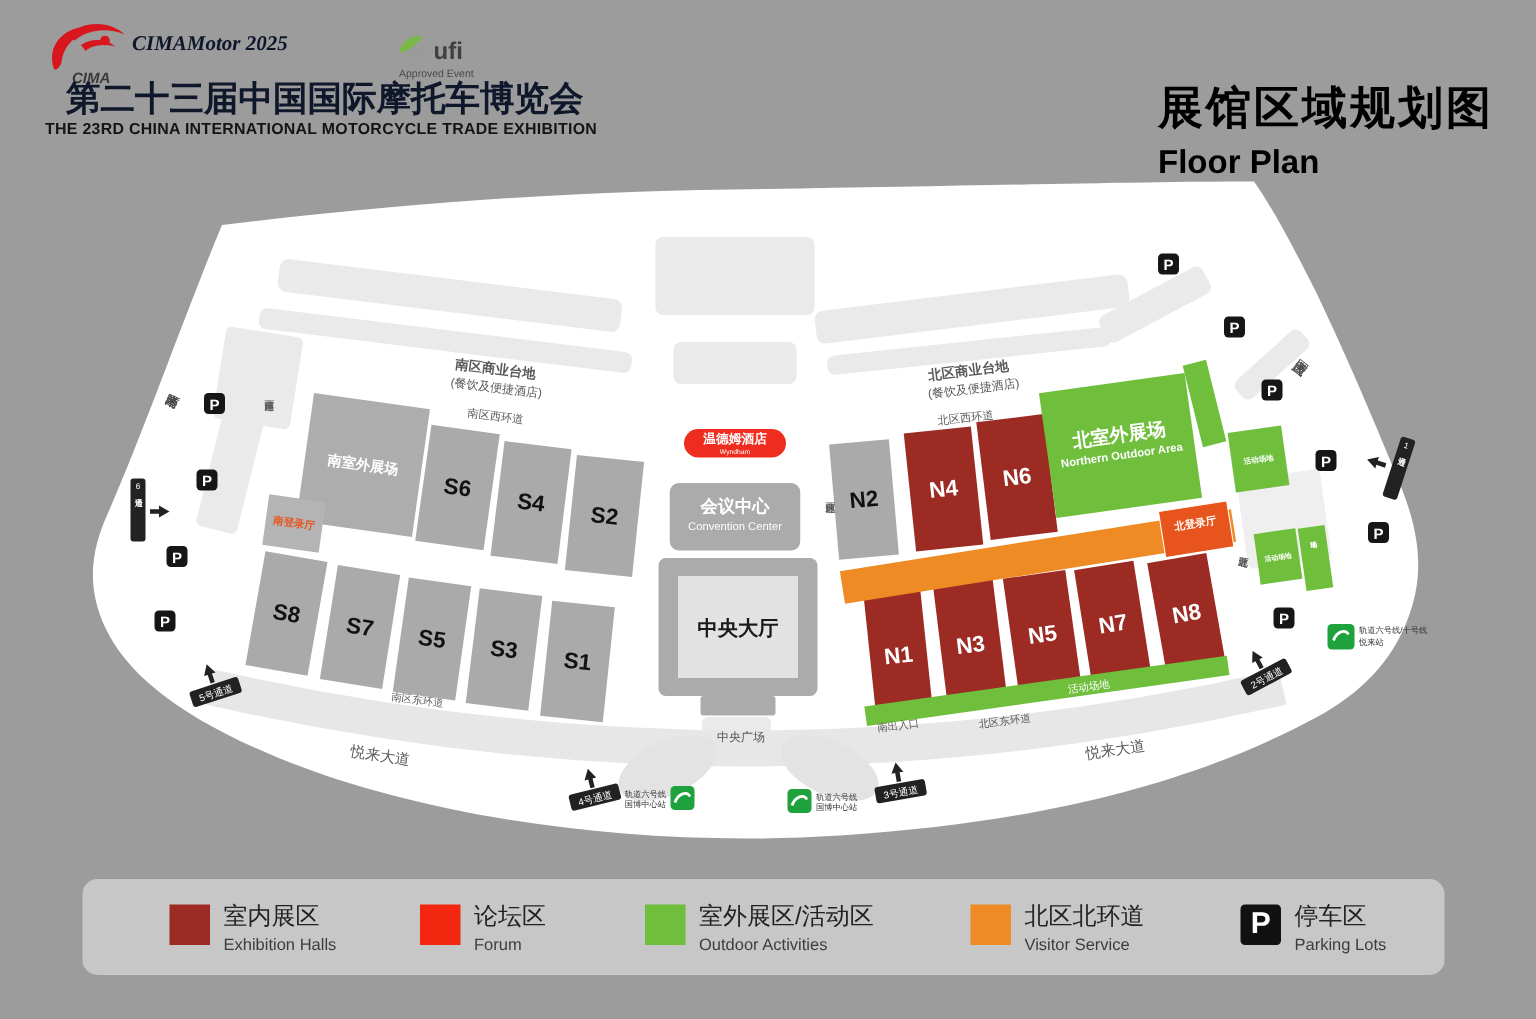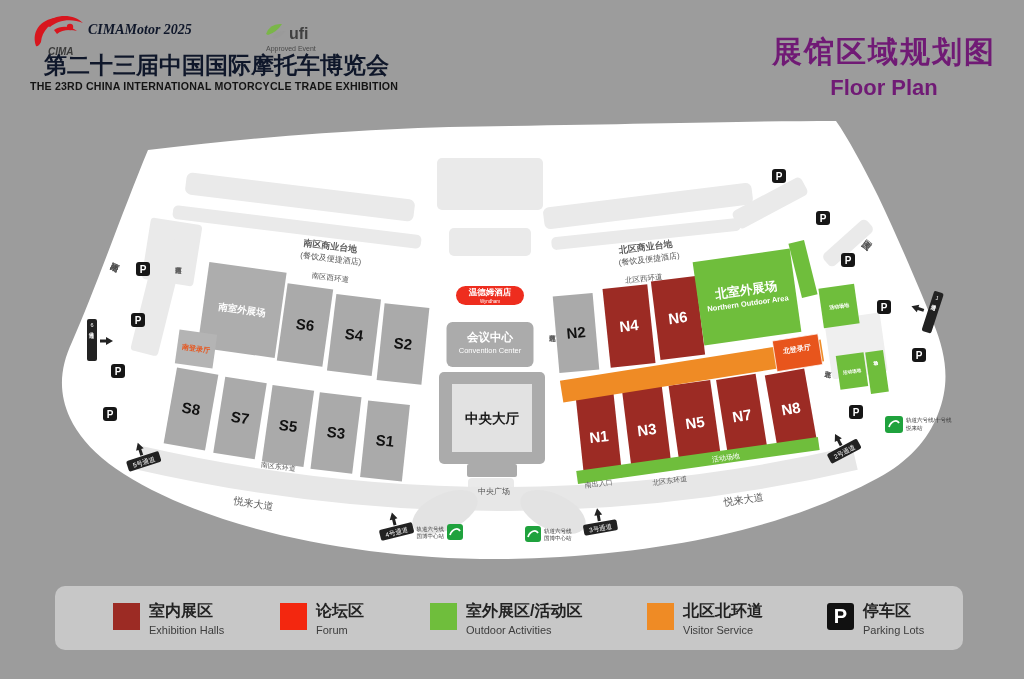--- a/index.html
+++ b/index.html
@@ -4,38 +4,38 @@
 <style>
   html,body{margin:0;padding:0;}
   body{width:1024px;height:679px;position:relative;overflow:hidden;
        background:#9C9C9C;font-family:"Liberation Sans","DejaVu Sans",sans-serif;}
   .abs{position:absolute;}
   
   #event-title{left:88px;top:22px;font-family:"Liberation Serif","DejaVu Serif",serif;
        font-weight:bold;font-style:italic;font-size:14px;color:#0f172a;}
   #title-cn{left:44px;top:50px;font-size:23px;font-weight:bold;color:#0f172a;letter-spacing:0px;}
   #title-en{left:30px;top:80px;font-size:10.6px;font-weight:bold;color:#141414;letter-spacing:0.2px;}
-  #plan-title{right:28px;top:32px;text-align:center;color:#701a75;}
+  #plan-title{right:28px;top:52px;text-align:left;color:#000000;}
   #plan-title .cn{font-size:30px;font-weight:bold;letter-spacing:2px;}
   #plan-title .en{font-size:22px;font-weight:bold;margin-top:2px;}
   #ufi-block{left:262px;top:18px;width:80px;color:#444;text-align:center;}
   
   svg text{font-family:"Liberation Sans","DejaVu Sans",sans-serif;}
   .hall-lb{font-size:15px;font-weight:bold;fill:#111;text-anchor:middle;}
   .wlb{fill:#fff;}
   .vtext{writing-mode:vertical-rl;text-orientation:upright;}
   .road{fill:#5a5a5a;text-anchor:middle;}
   .gate-t{fill:#fff;font-size:6.5px;text-anchor:middle;}
   
   #legend{left:55px;top:586px;width:908px;height:64px;background:#C7C7C7;border-radius:10px;}
   .lg-item{position:absolute;top:15px;display:flex;gap:9px;}
   .sw{width:27px;height:27px;margin-top:2px;}
   .sw.pk{display:flex;align-items:center;justify-content:center;color:#fff;
        font-weight:bold;font-size:20px;border-radius:3px;}
-  .lg-cn{font-size:16px;font-weight:bold;color:#222;}
+  .lg-cn{font-size:16px;font-weight:normal;color:#222;}
   .lg-en{font-size:11px;color:#3d3d3d;margin-top:2px;}
 </style>
 </head>
 <body>
 
 <div class="abs" style="left:28px;top:12px;width:62px;height:42px;">
   <svg width="62" height="46" viewBox="0 0 62 46">
     <path d="M8,34 C2,16 18,4 34,6 C22,11 14,19 13,30 C11,34 9,35 8,34 Z" fill="#D8161E"></path>
     <path d="M16,12 C28,1 46,2 55,11 C43,6 30,8 22,15 Z" fill="#D8161E"></path>
     <circle cx="42" cy="15" r="3.2" fill="#D8161E"></circle>

